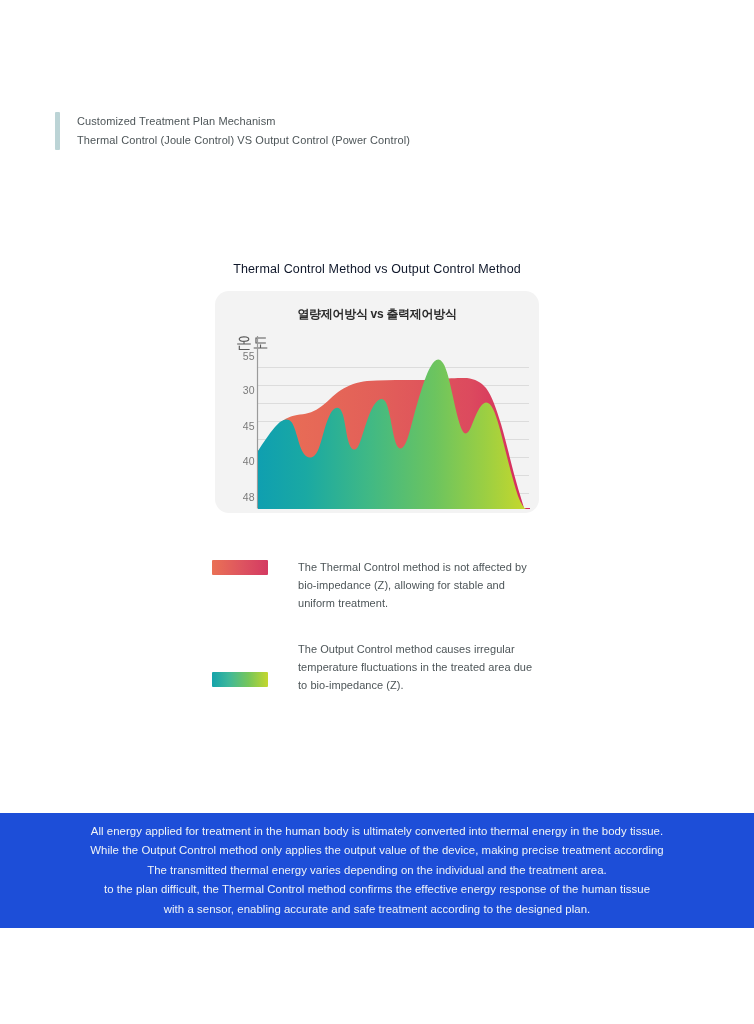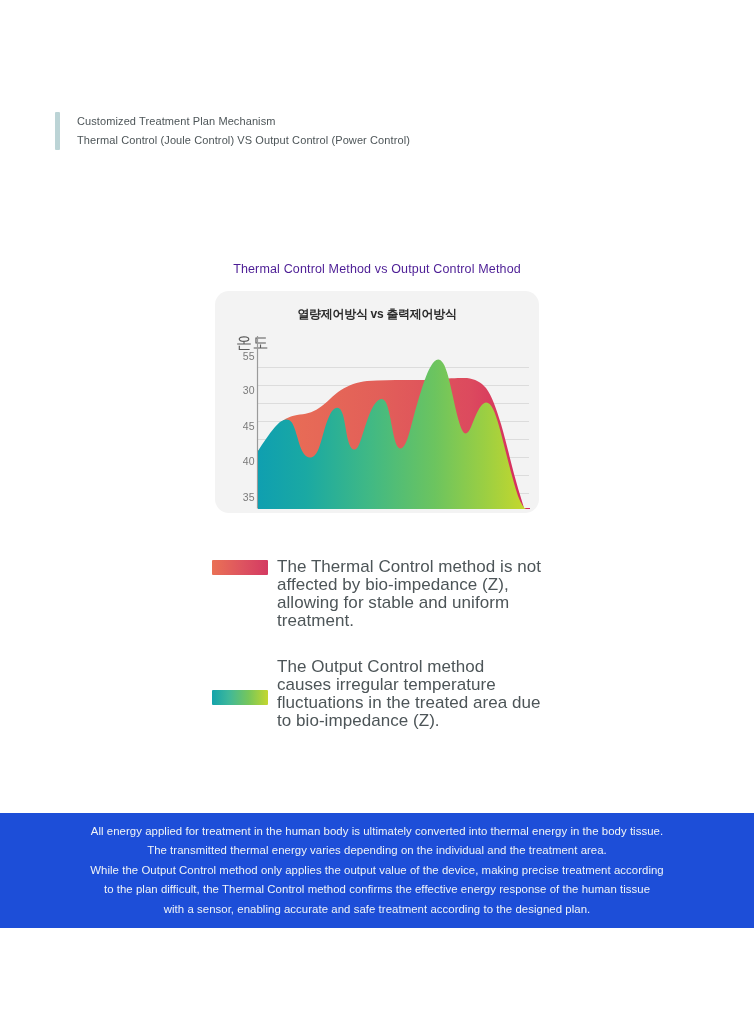--- a/index.html
+++ b/index.html
@@ -47,21 +47,21 @@
   
   #chart-section {
     position: absolute;
     left: 0;
     top: 262px;
     width: 754px;
   }
   #chart-caption {
     text-align: center;
     font-size: 12.5px;
-    color: #4c1d95;
+    color: #0f172a;
     letter-spacing: 0.15px;
     margin-bottom: 15px;
   }
 
   #chart-card {
     position: relative;
     width: 324px;
     height: 222px;
     margin: 0 auto;
     background: #f3f3f3;
@@ -139,22 +139,22 @@
   }
   .legend-swatch.thermal {
     background: linear-gradient(90deg, #ea7155 0%, #dd5360 55%, #d43a62 100%);
   }
   .legend-swatch.output {
     background: linear-gradient(90deg, #14a3ab 0%, #3fb89a 30%, #76c65b 65%, #c4d72e 100%);
   }
   .legend-swatch.output-offset { margin-top: 32px; }
 
   .legend-text {
-    margin-left: 9px;
-    font-size: 17px;
+    margin-left: 30px;
+    font-size: 11px;
     line-height: 18px;
     color: #4d5558;
     letter-spacing: 0.05px;
   }
 
   
   #footer-band {
     position: absolute;
     left: 0;
     top: 813px;
@@ -194,21 +194,21 @@
 
     <div id="chart-caption">Thermal Control Method vs Output Control Method</div>
 
     <div id="chart-card">
 
       <div id="chart-korean-title">열량제어방식 vs 출력제어방식</div>
 
       <div id="chart-ylabel">온도</div>
 
       <div id="ytick-layer">
-          <div class="ytick" style="top: 206.25px;">35</div>
+          <div class="ytick" style="top: 206.25px;">48</div>
           <div class="ytick" style="top: 170.417px;">40</div>
           <div class="ytick" style="top: 134.583px;">45</div>
           <div class="ytick" style="top: 98.75px;">30</div>
           <div class="ytick" style="top: 65px;">55</div>
         </div>
 
       <svg id="plot-svg" width="324" height="222" viewBox="0 0 324 222">
         <defs>
           <linearGradient id="gradThermal" x1="0" y1="0" x2="1" y2="0">
             <stop offset="0" stop-color="#ea7155"></stop>
@@ -309,20 +309,20 @@
     <div class="legend-row">
       <div class="legend-swatch output output-offset"></div>
       <div class="legend-text">The Output Control method causes irregular temperature fluctuations in the treated area due to bio-impedance (Z).</div>
     </div>
 
   </div>
 
   <div id="footer-band">
     <div id="footer-lines">
       <div class="footer-line">All energy applied for treatment in the human body is ultimately converted into thermal energy in the body tissue.</div>
+      <div class="footer-line">While the Output Control method only applies the output value of the device, making precise treatment according</div>
       <div class="footer-line">The transmitted thermal energy varies depending on the individual and the treatment area.</div>
-      <div class="footer-line">While the Output Control method only applies the output value of the device, making precise treatment according</div>
       <div class="footer-line">to the plan difficult, the Thermal Control method confirms the effective energy response of the human tissue</div>
       <div class="footer-line">with a sensor, enabling accurate and safe treatment according to the designed plan.</div>
     </div>
   </div>
 
 </div>
 
 </body></html>

